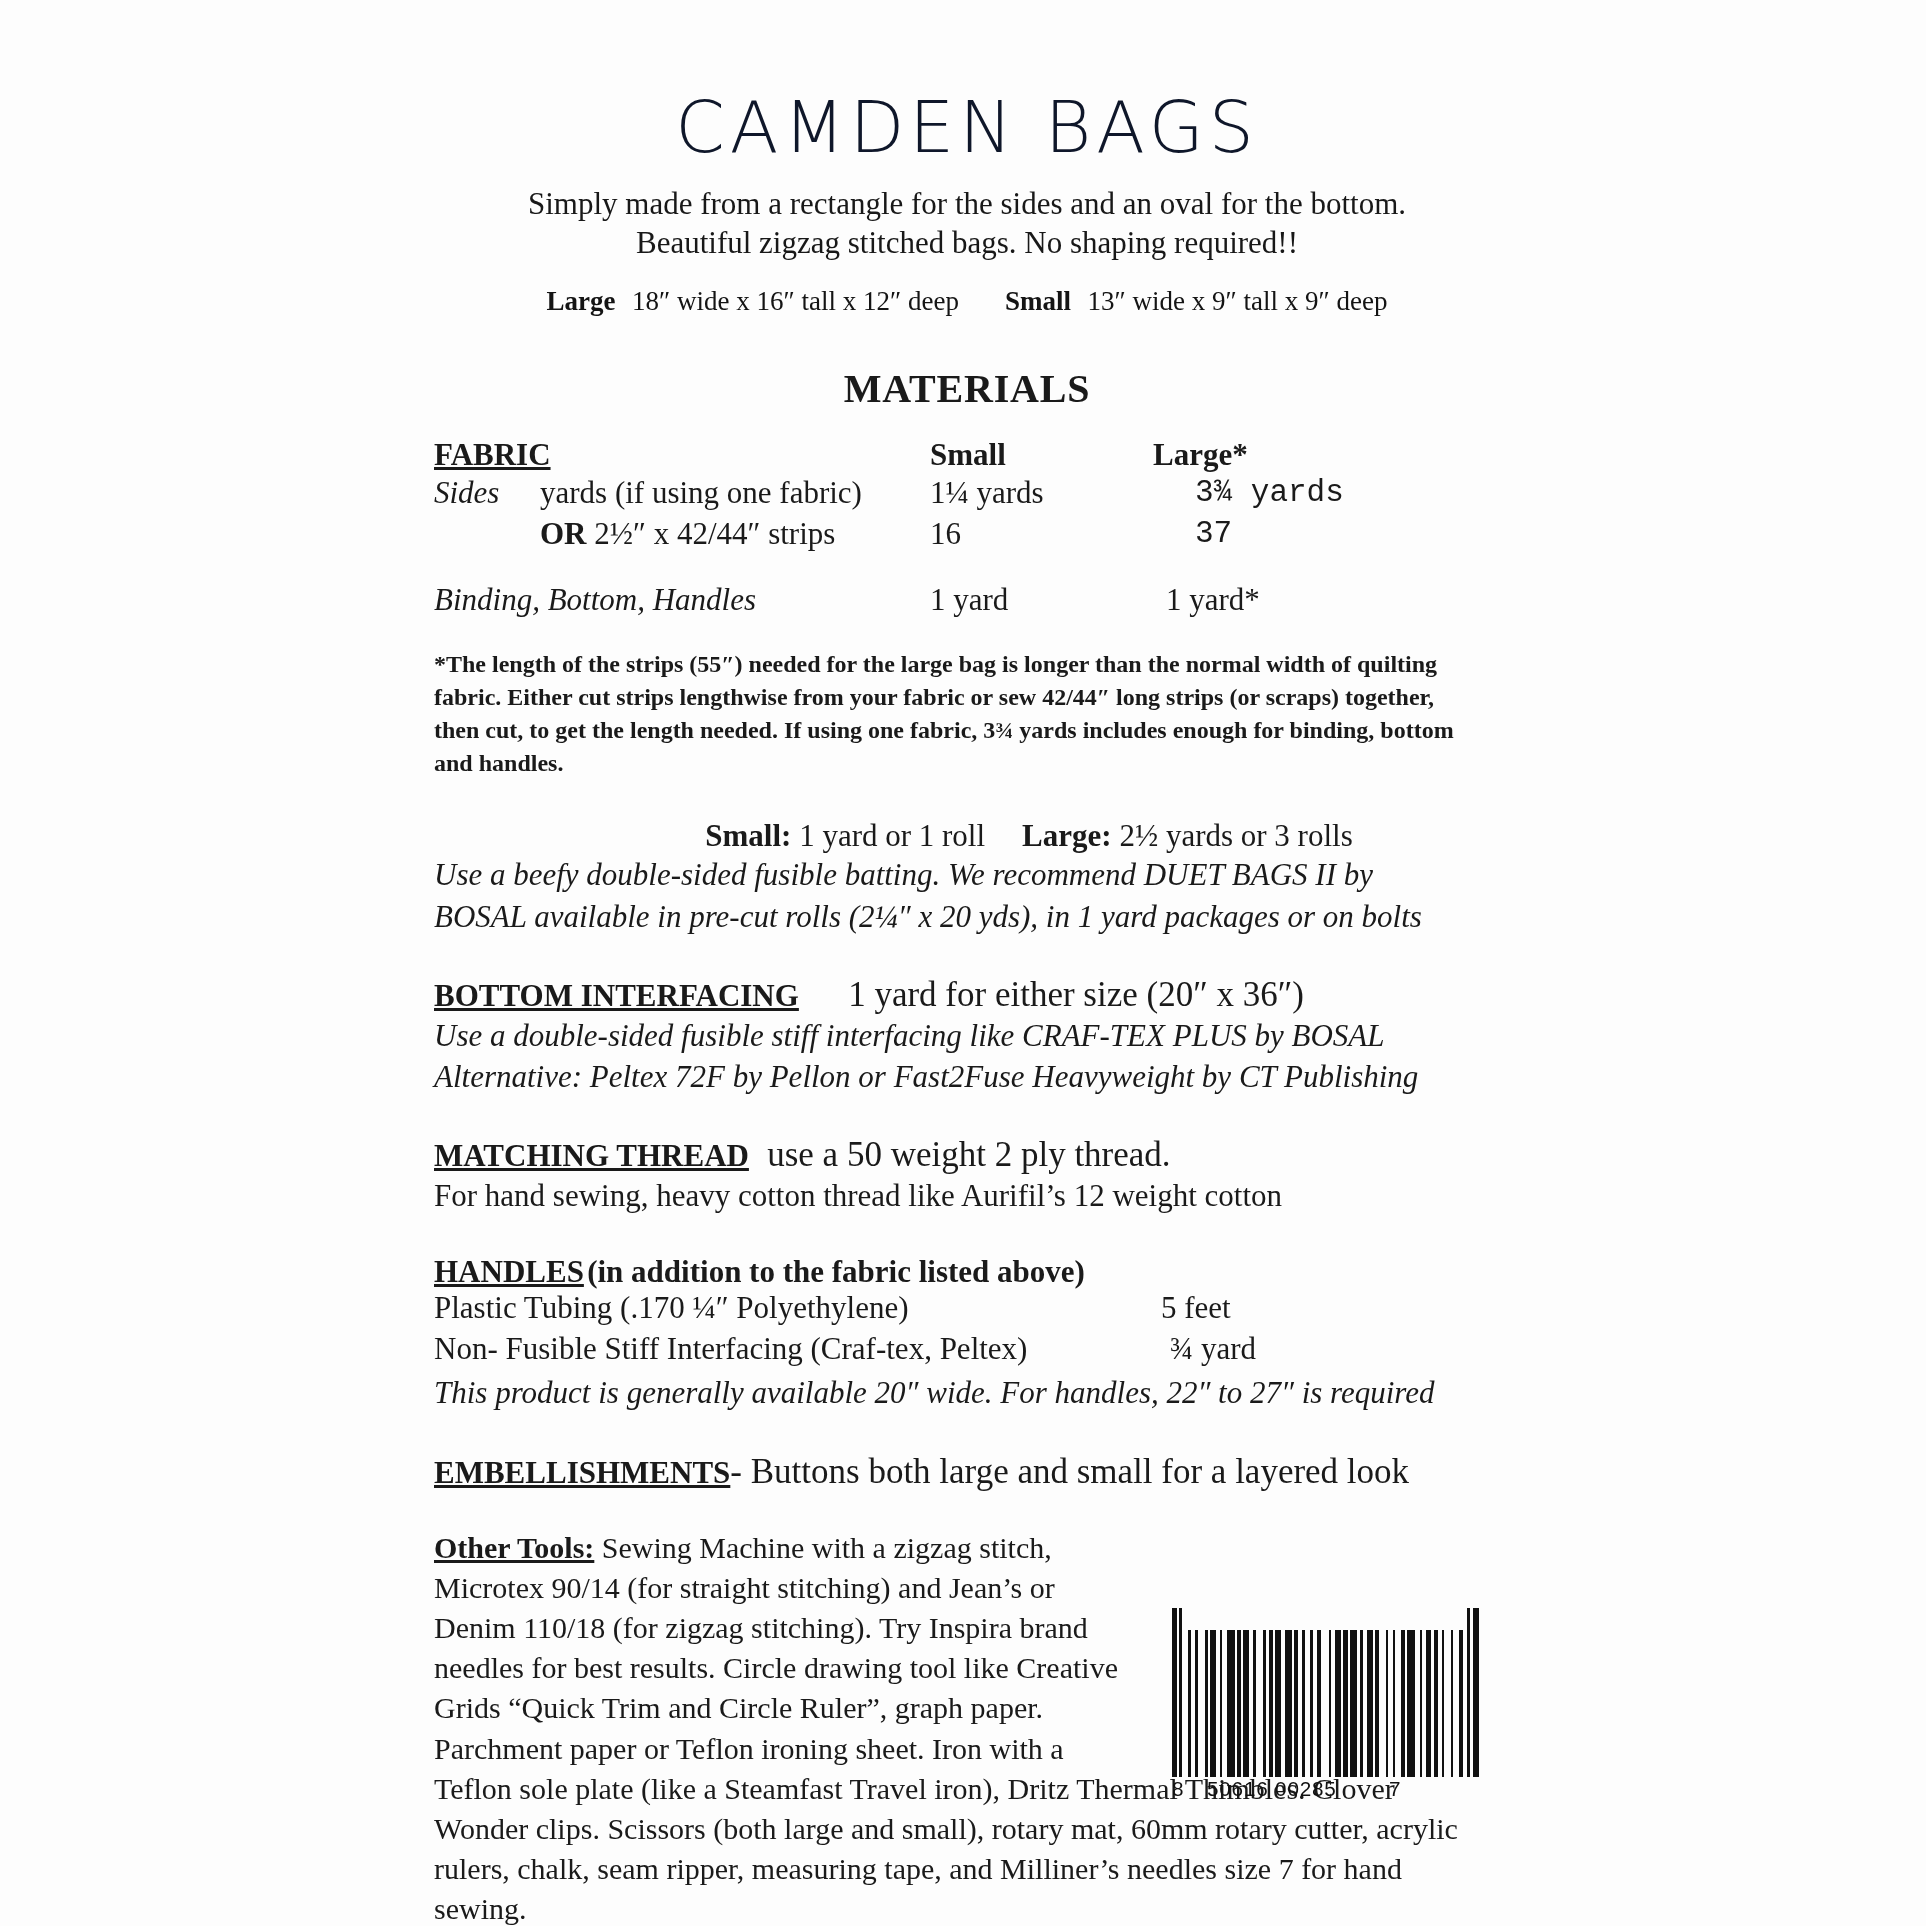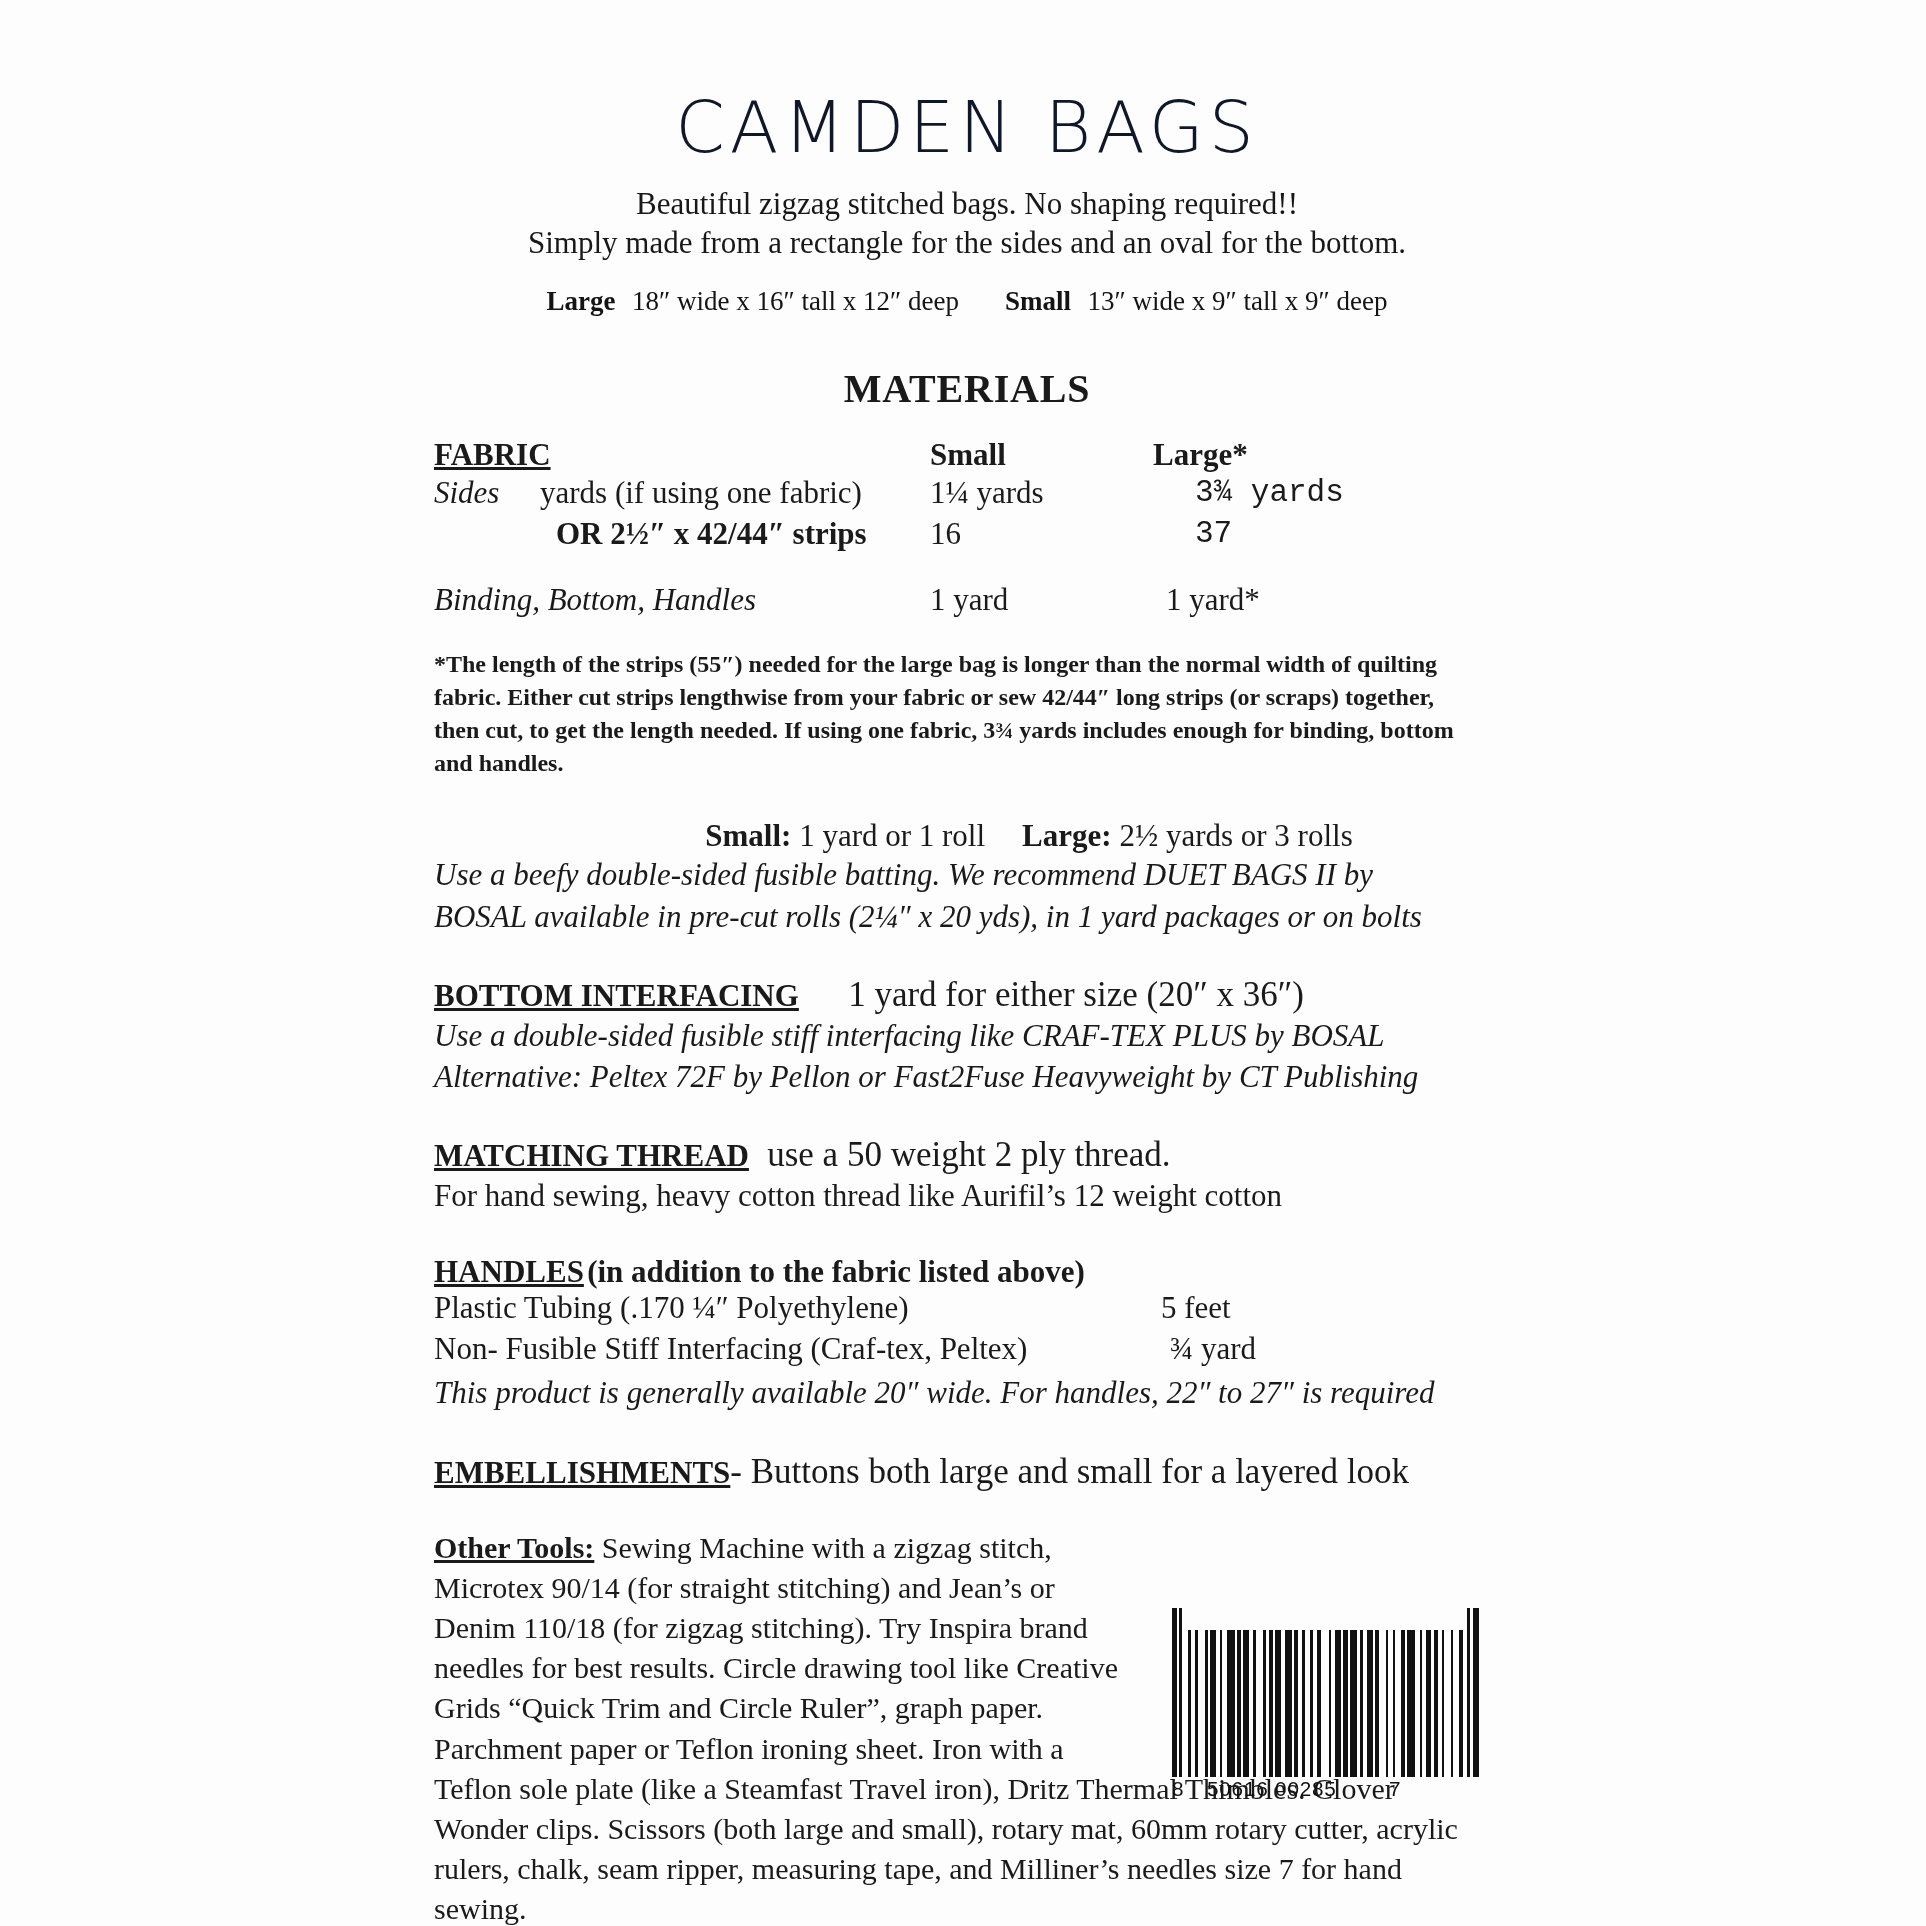--- a/index.html
+++ b/index.html
@@ -84,21 +84,21 @@
   .fabric-head .c2 { position: absolute; left: 496px; top: 0; }
   .fabric-head .c3 { position: absolute; left: 719px; top: 0; }
 
   .frow {
     position: relative;
     height: 41px;
     font-size: 31px;
   }
   .frow .lab { position: absolute; left: 0; top: 0; }
   .frow .txt { position: absolute; left: 106px; top: 0; }
-  .frow .txt2 { position: absolute; left: 122px; top: 0; font-weight: bold; }
+  .frow .txt2 { position: absolute; left: 106px; top: 0; }
   .frow .v1 { position: absolute; left: 496px; top: 0; }
   .frow .v2 { position: absolute; left: 761px; top: 0; font-family: Liberation Mono, monospace; }
   .frow .v2b { position: absolute; left: 732px; top: 0; }
 
   .note {
     font-size: 24px;
     font-weight: bold;
     line-height: 1.38;
     margin: 25px 0 0 0;
     width: 1021px;
@@ -183,22 +183,22 @@
 </style>
 </head>
 <body>
 
 <div class="page">
   <div class="inner">
 
     <div class="title">CAMDEN BAGS</div>
 
     <div class="subtitle">
+      <div>Simply made from a rectangle for the sides and an oval for the bottom.</div>
       <div>Beautiful zigzag stitched bags. No shaping required!!</div>
-      <div>Simply made from a rectangle for the sides and an oval for the bottom.</div>
     </div>
 
     <div class="sizes">
       <b>Large</b><span class="gap-sm"></span><span>18″ wide x 16″ tall x 12″ deep</span><span class="gap"></span><b>Small</b><span class="gap-sm"></span><span>13″ wide x 9″ tall x 9″ deep</span>
     </div>
 
     <div class="materials-head">MATERIALS</div>
 
     <div class="sec">
       <div class="fabric-head">

